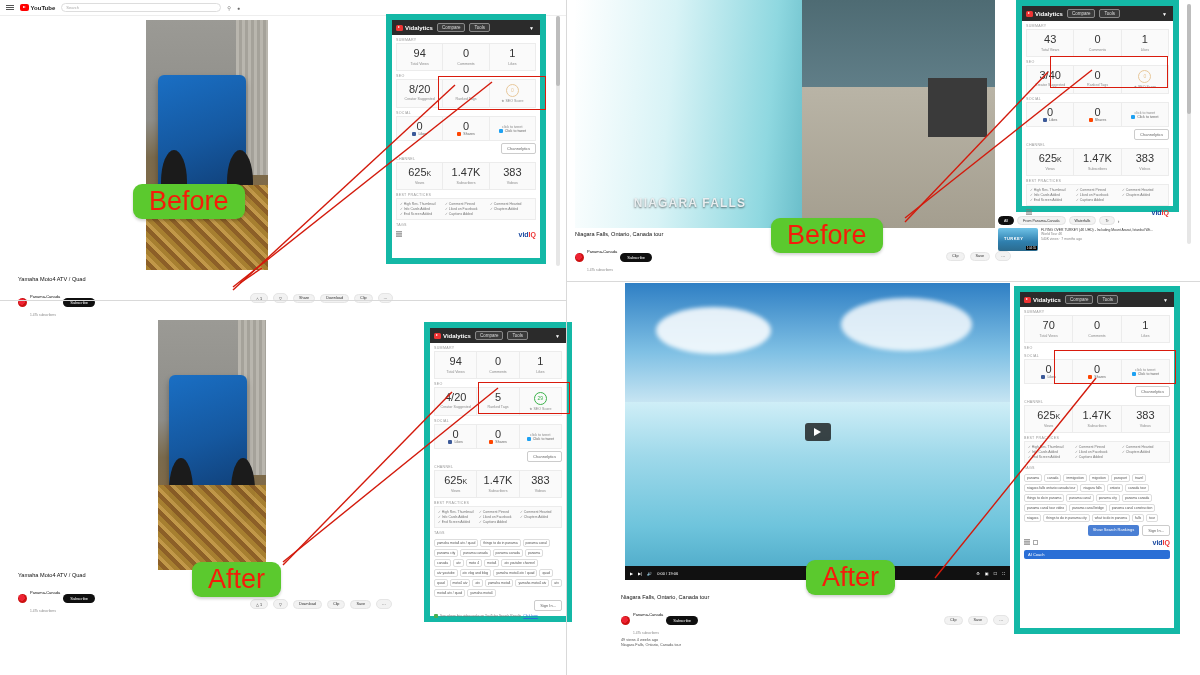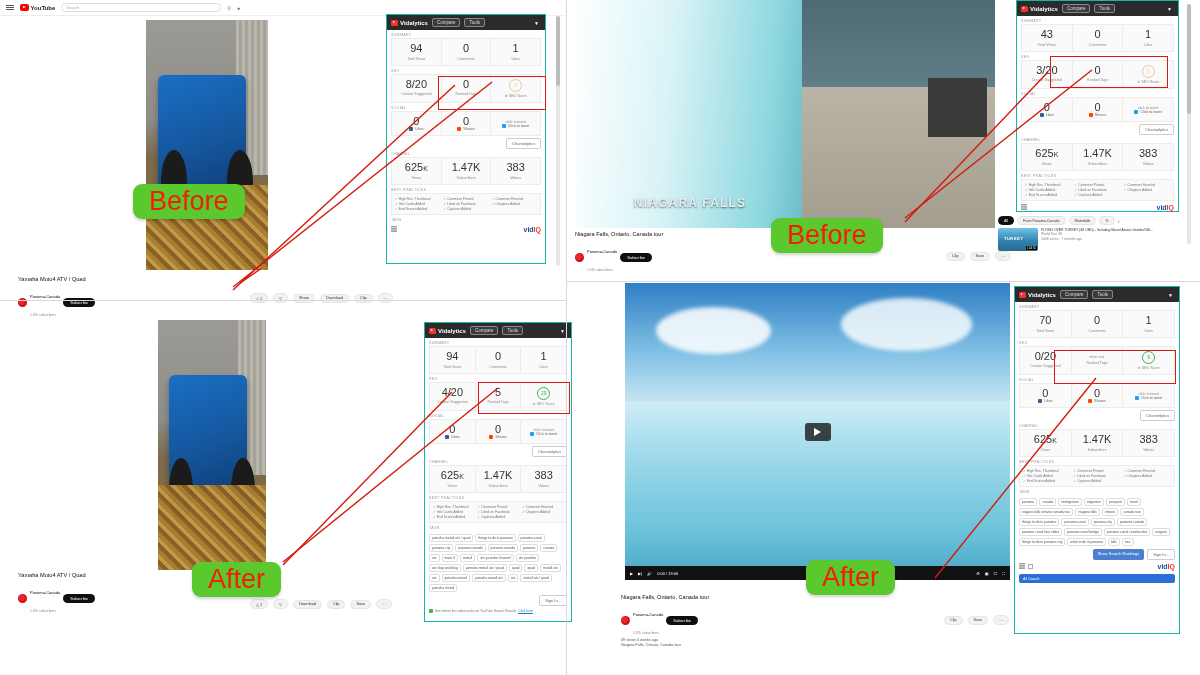--- a/index.html
+++ b/index.html
@@ -1,21 +1,21 @@
 <!DOCTYPE html>
 <html><head>
 <meta charset="utf-8">
 <style>
   * { box-sizing: border-box; margin:0; padding:0; }
   html,body { width:1200px; height:675px; overflow:hidden; background:#ffffff;
     font-family:"Liberation Sans", sans-serif; }
   .page { position:relative; width:1200px; height:675px; background:#fff; }
 
   
-  .vidiq { background:#fff; border:1px solid #14b8a6; font-size:5px; color:#333; }
+  .vidiq { background:#fff; border:6px solid #14b8a6; font-size:5px; color:#333; }
   .vidiq .vq-head { background:#2b2b2b; color:#fff; display:flex; align-items:center;
       padding:3px 4px; gap:4px; }
   .vidiq .vq-logo { display:flex; align-items:center; gap:2px; font-weight:bold; font-size:6px; }
   .vidiq .vq-logo .play { width:7px;height:6px;background:#e33;border-radius:1.5px;
       display:inline-block; position:relative; }
   .vidiq .vq-logo .play:after{content:"";position:absolute;left:2.4px;top:1.4px;
       border-left:2.6px solid #fff;border-top:1.6px solid transparent;border-bottom:1.6px solid transparent;}
   .vidiq .vq-btn { border:1px solid #888; border-radius:2px; padding:1px 4px; font-size:4.5px;
       color:#ddd; background:#3a3a3a; white-space:nowrap; }
   .vidiq .vq-caret { margin-left:auto; color:#fff; font-size:5px; padding-right:2px;}
@@ -533,21 +533,21 @@
           </div>
         <div class="cell">
           <div class="big">1</div>
           <div class="sub">Likes</div>
           </div>
       </div>
 
       <div class="sect-label">SEO</div>
       <div class="row">
         <div class="cell">
-          <div class="big">3/20</div>
+          <div class="big">3/40</div>
           <div class="sub">Creator Suggested</div>
           </div>
         <div class="cell">
           <div class="big">0</div>
           <div class="sub">Ranked Tags</div>
           </div>
         <div class="cell">
           <div class="seo-ring gray">0</div>
           <div class="sub">★ <span>SEO Score</span></div>
           </div>
@@ -692,34 +692,20 @@
           <div class="big">0</div>
           <div class="sub">Comments</div>
           </div>
         <div class="cell">
           <div class="big">1</div>
           <div class="sub">Likes</div>
           </div>
       </div>
 
       <div class="sect-label">SEO</div>
-      <div class="row">
-        <div class="cell">
-          <div class="big">0/20</div>
-          <div class="sub">Creator Suggested</div>
-          </div>
-        <div class="cell">
-          <div class="sub" style="margin-top:4px">ohne tool</div>
-          <div class="sub">Ranked Tags</div>
-          </div>
-        <div class="cell">
-          <div class="seo-ring">9</div>
-          <div class="sub">★ <span>SEO Score</span></div>
-          </div>
-      </div>
 
       <div class="sect-label">SOCIAL</div>
       <div class="row">
         <div class="cell">
           <div class="big">0</div>
           <div class="chipline">
               <span class="sq" style="background:#3b5998"></span>
               <span>Likes</span>
             </div>
           </div>

